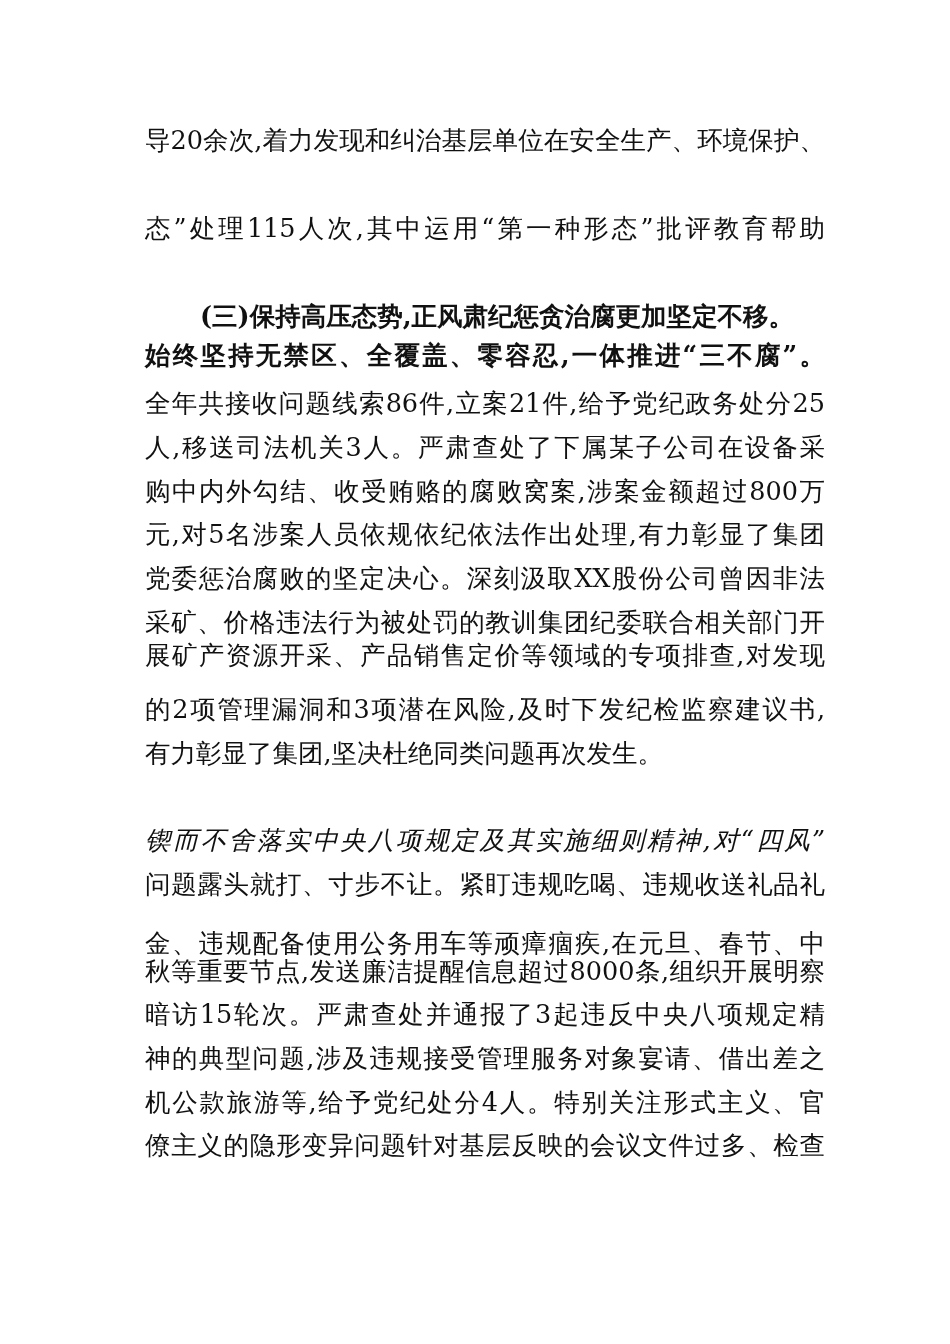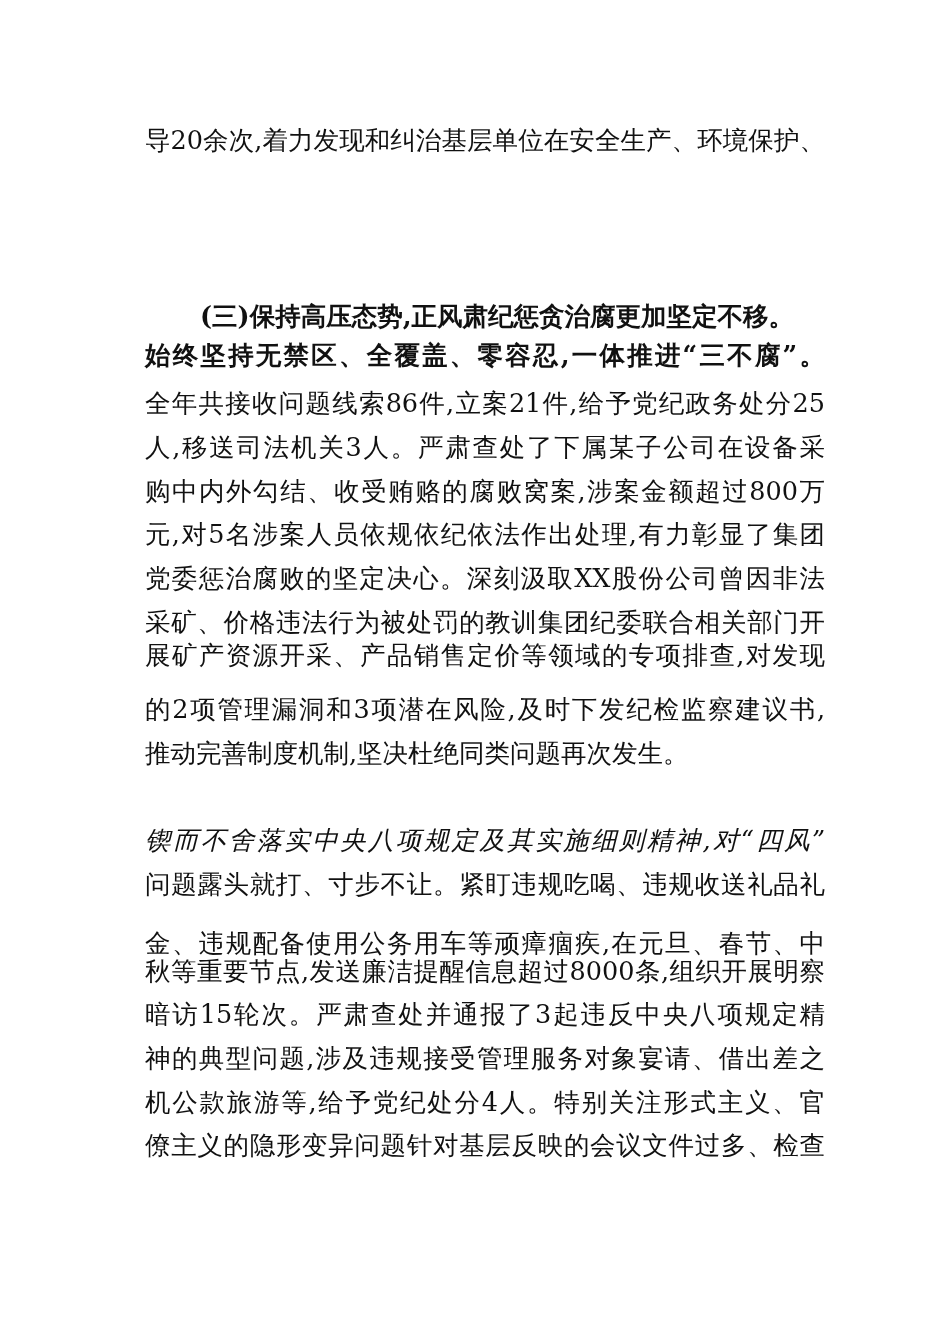--- a/index.html
+++ b/index.html
@@ -42,31 +42,32 @@
     width: 624px;
     font-family: "DejaVu Serif", "Liberation Serif", serif;
     font-weight: bold;
   }
 </style>
 </head>
 <body>
 
 <div class="page" id="page">
     <div class="line" style="top: 125px;">导20余次,着力发现和纠治基层单位在安全生产、环境保护、</div>
+    <div class="line" style="top: 213px;">态”处理115人次,其中运用“第一种形态”批评教育帮助</div>
     <div class="line heading last" style="top: 301px;">(三)保持高压态势,正风肃纪惩贪治腐更加坚定不移。</div>
     <div class="line" style="top: 340px; font-weight: bold;">始终坚持无禁区、全覆盖、零容忍,一体推进“三不腐”。</div>
     <div class="line" style="top: 388px;">全年共接收问题线索86件,立案21件,给予党纪政务处分25</div>
     <div class="line" style="top: 432px;">人,移送司法机关3人。严肃查处了下属某子公司在设备采</div>
     <div class="line" style="top: 476px;">购中内外勾结、收受贿赂的腐败窝案,涉案金额超过800万</div>
     <div class="line" style="top: 519px;">元,对5名涉案人员依规依纪依法作出处理,有力彰显了集团</div>
     <div class="line" style="top: 563px;">党委惩治腐败的坚定决心。深刻汲取XX股份公司曾因非法</div>
     <div class="line" style="top: 607px;">采矿、价格违法行为被处罚的教训集团纪委联合相关部门开</div>
     <div class="line" style="top: 640px;">展矿产资源开采、产品销售定价等领域的专项排查,对发现</div>
     <div class="line" style="top: 694px;">的2项管理漏洞和3项潜在风险,及时下发纪检监察建议书,</div>
-    <div class="line last" style="top: 738px;">推动完善制度机制,坚决杜绝同类问题再次发生。</div>
+    <div class="line last" style="top: 738px;">有力彰显了集团,坚决杜绝同类问题再次发生。</div>
     <div class="line" style="top: 825px; font-style: italic;">锲而不舍落实中央八项规定及其实施细则精神,对“四风”</div>
     <div class="line" style="top: 869px;">问题露头就打、寸步不让。紧盯违规吃喝、违规收送礼品礼</div>
     <div class="line" style="top: 912px; margin-top: 16px;">金、违规配备使用公务用车等顽瘴痼疾,在元旦、春节、中</div>
     <div class="line" style="top: 956px;">秋等重要节点,发送廉洁提醒信息超过8000条,组织开展明察</div>
     <div class="line" style="top: 999px;">暗访15轮次。严肃查处并通报了3起违反中央八项规定精</div>
     <div class="line" style="top: 1043px;">神的典型问题,涉及违规接受管理服务对象宴请、借出差之</div>
     <div class="line" style="top: 1087px;">机公款旅游等,给予党纪处分4人。特别关注形式主义、官</div>
     <div class="line" style="top: 1130px;">僚主义的隐形变异问题针对基层反映的会议文件过多、检查</div>
   </div>
 

